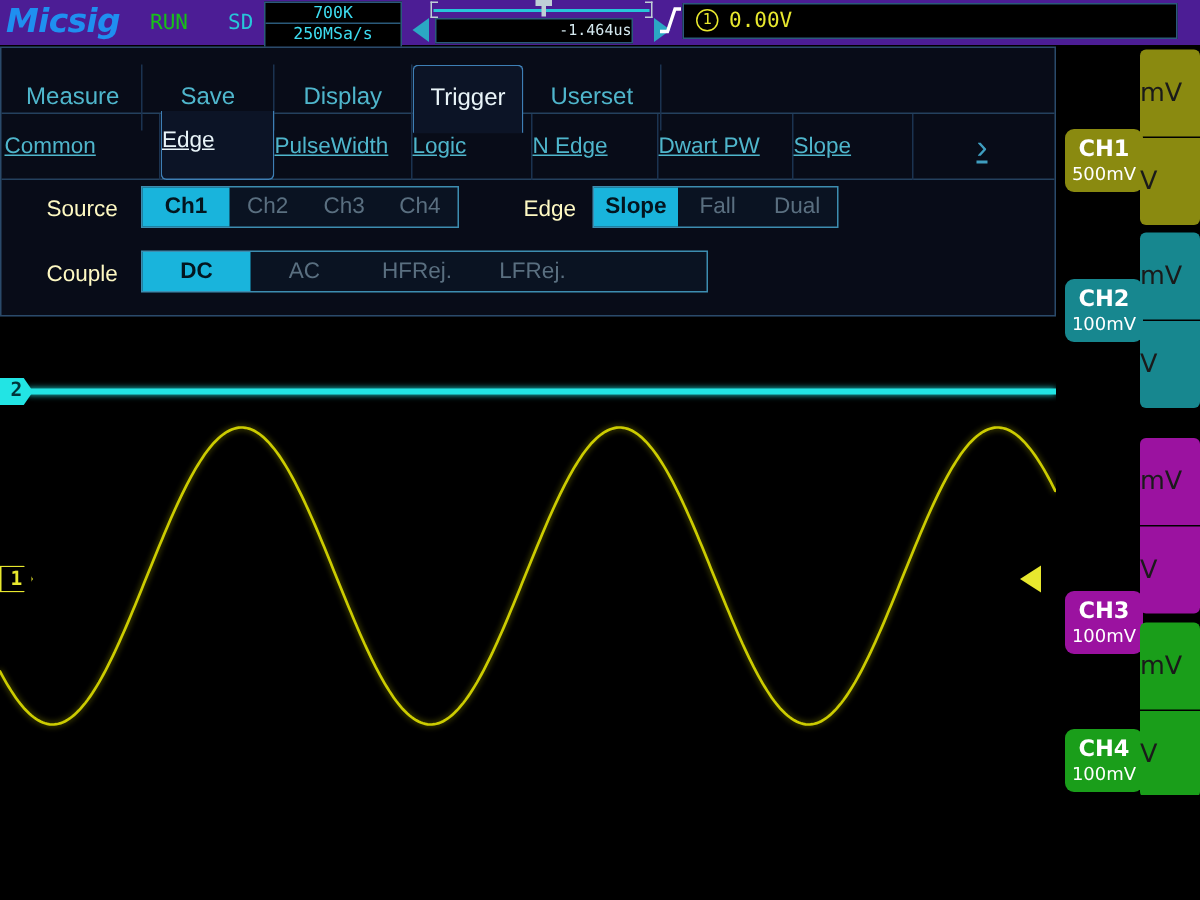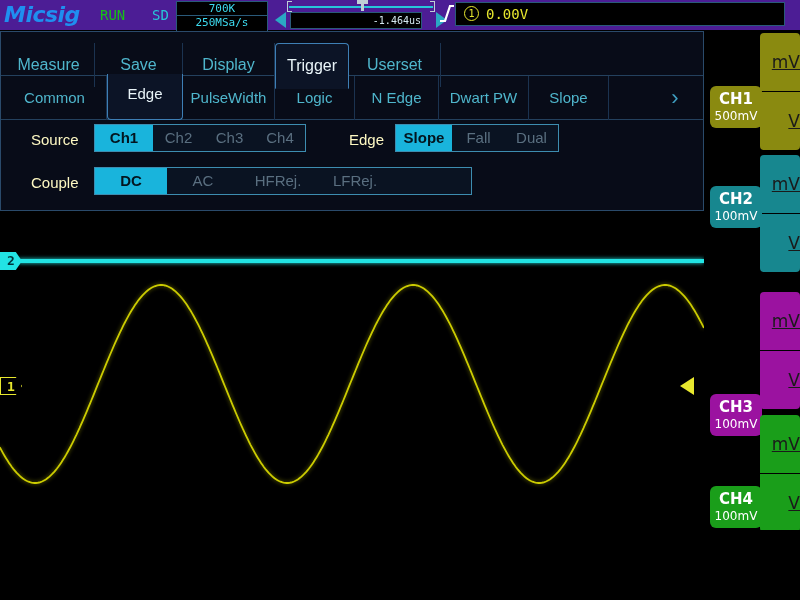--- a/index.html
+++ b/index.html
@@ -119,22 +119,22 @@
     border: 1px solid #3e7fb5; border-bottom: 1px solid #0c1426;
     height: 46px; line-height: 44px; top: 0;
     z-index: 5; border-radius: 4px 4px 0 0;
   }
   .subrow {
     position: absolute; left: 0; top: 44px; width: 100%; height: 44px;
     border-bottom: 1px solid #24415e;
   }
   .subtab {
     position: absolute; top: 0; height: 44px; line-height: 44px;
-    text-align: center; font-size: 15px; color: #4fb6cc;
-    border-right: 1px solid #1b3350; cursor: pointer;
+    text-align: left; font-size: 15px; color: #4fb6cc;
+    border-right: 1px solid #1b3350; cursor: pointer; text-decoration: underline;
   }
   .subtab.active {
     background: #0c1426; color: #e9f4f8;
     border: 1px solid #3e7fb5; border-top: none;
     height: 46px; line-height: 40px; top: -2px;
     border-radius: 0 0 4px 4px; z-index: 5;
   }
   .subtab.chevron { border-right: none; color: #3f9ec0; font-size: 22px; }
 
   .ctlrow { position: absolute; left: 0; width: 100%; height: 40px; }
@@ -184,23 +184,22 @@
   .sidebar { position: absolute; left: 704px; top: 31px; width: 96px; height: 499px; background: #000; }
   .ch-btn {
     position: absolute; left: 6px; width: 52px; height: 42px;
     border-radius: 6px; text-align: center;
     color: #fff; font-family: "DejaVu Sans", sans-serif;
   }
   .ch-btn .nm { font-size: 15px; font-weight: bold; line-height: 20px; padding-top: 3px; }
   .ch-btn .vl { font-size: 12px; line-height: 14px; }
   .unit-btn {
     position: absolute; left: 760px; width: 40px; height: 58px;
-    text-align: right; font-size: 17px; color: #1a1a1a;
+    text-align: left; font-size: 17px; color: #1a1a1a;
     font-family: "DejaVu Sans", sans-serif;
-    text-decoration: underline;
   }
   .unit-btn span { display:block; line-height: 58px; }
 
   
   .bottombar { position: absolute; left: 0; top: 530px; width: 800px; height: 70px; background: #000; }
 </style>
 </head>
 <body>
 
 <div id="root">

